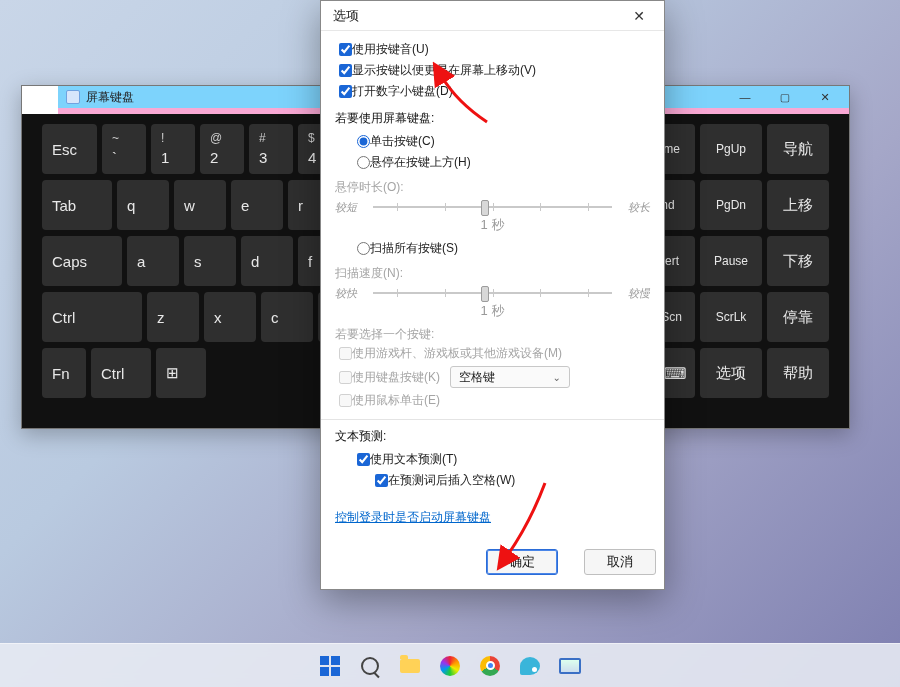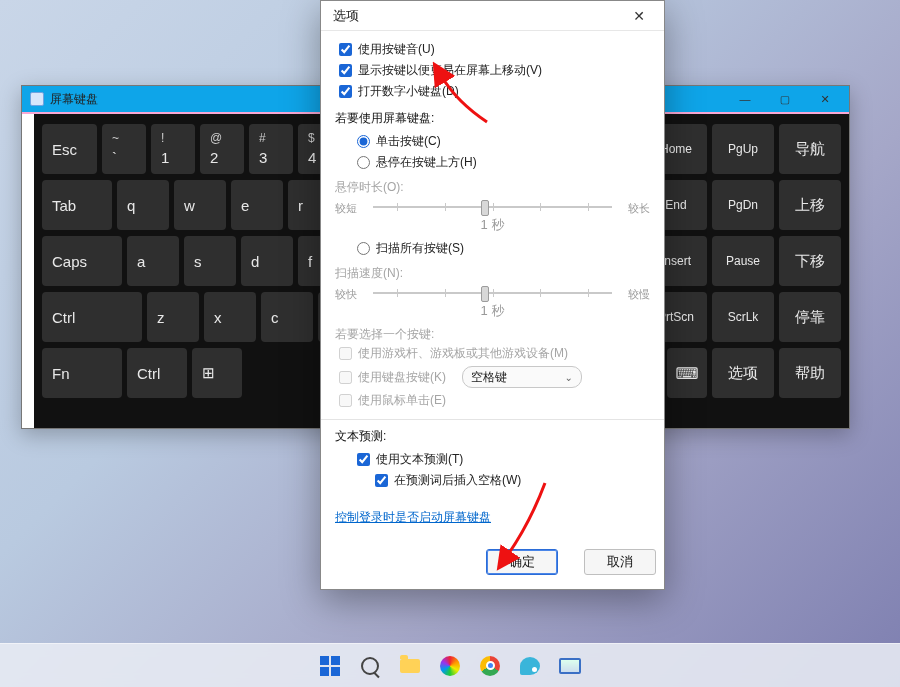--- a/index.html
+++ b/index.html
@@ -23,46 +23,46 @@
     border: 1px solid #777;
     display: flex;
     flex-direction: column;
     box-shadow: 0 6px 20px rgba(0,0,0,.25);
   }
   .kbd-titlebar {
     height: 28px;
     display: flex;
     align-items: center;
     padding: 0 4px 0 8px;
-    background: #0ea5e9;
-    border-bottom: 2px solid #f9a8d4;
+    background: #7dd3fc;
+    border-bottom: 6px solid #f9a8d4;
     font-size: 12px;
     color: #222;
+    margin-left: 36px;
   }
   .kbd-titlebar .title-icon {
     width: 14px; height: 14px; margin-right: 6px;
     background: #d7e6fb;
     border: 1px solid #6fa2e0;
     border-radius: 2px;
   }
   .kbd-titlebar .spacer { flex:1; }
   .win-ctrl {
     width: 40px; height: 22px;
     display:flex;align-items:center;justify-content:center;
     font-size:11px;color:#333; cursor:pointer;
   }
 
   .kbd-body {
     flex:1;
     background:#111;
-    padding:10px 8px 8px;
+    padding:10px 20px 8px;
     display:flex;
     flex-direction:column;
     gap:6px;
-    margin-left:12px;
   }
   .krow { display:flex; gap:5px; }
   .kcol-right { margin-left:auto; display:flex; gap:5px; }
   .key {
     background:#2f2f2f;
     color:#e8e8e8;
     border-radius:4px;
     font-size:13px;
     display:flex;
     align-items:flex-start;
@@ -76,21 +76,21 @@
   .key .sub { position:absolute; top:7px; left:10px; font-size:12px; color:#ccc; }
   .key .main { position:absolute; bottom:8px; left:10px; font-size:15px; }
   .key .single { align-self:center; margin:auto 0; font-size:15px; }
 
   .w-esc { width:55px; }
   .w-sm  { width:44px; }
   .w-md  { width:52px; }
   .w-tab { width:70px; }
   .w-caps{ width:80px; }
   .w-shift{ width:100px; }
-  .w-fn  { width:80px; }
+  .w-fn  { width:44px; }
   .w-ctrl{ width:60px; }
   .w-alt { width:60px; }
   .w-win { width:50px; }
   .w-side{ width:62px; font-size:12px; align-items:center; justify-content:center; padding:0; text-align:center; }
   .w-side.cn { font-size:15px; font-weight:400; }
 
   
   .dlg {
     position:absolute;
     left:320px;
@@ -119,54 +119,55 @@
     font-size:14px;cursor:pointer;color:#333;
   }
 
   .dlg-body {
     flex:1;
     padding:8px 14px 6px 14px;
     overflow:hidden;
   }
   .dlg-body label { cursor:default; }
   .chk-row, .rad-row {
-    display:flex; align-items:center; gap:6px; padding:2px 0 2px 4px;
+    display:flex; align-items:center; padding:2px 0 2px 4px;
     font-size:12px;
   }
   .chk-row input, .rad-row input { accent-color:#1a66d6; width:13px;height:13px; margin:0; }
   .section-head { font-size:12px; color:#111; margin:8px 0 4px 0; }
   .indent { margin-left:18px; }
   .indent2 { margin-left:36px; }
   .sub-block {
     margin:6px 0 4px;
     color:#888;
     font-size:12px;
   }
   .sub-block.disabled { color:#a5a5a5; }
   .slider-row {
-    display:flex; align-items:flex-end; gap:16px;
+    display:flex; align-items:center; gap:16px;
     font-size:11px; color:#9a9a9a;
     padding:2px 0 2px;
+    font-style:italic;
   }
   .slider-row .track {
     flex:1; height:18px; position:relative;
   }
   .slider-row .rail {
     position:absolute; left:0; right:0; top:8px; height:2px; background:#c9c9c9;
   }
   .slider-row .tick { position:absolute; top:5px; width:1px; height:8px; background:#c9c9c9; }
   .slider-row .thumb {
     position:absolute; top:2px; width:8px; height:16px;
     background:#d8d8d8; border:1px solid #9c9c9c; border-radius:2px;
   }
   .time-label { text-align:center; font-size:13px; color:#9a9a9a; margin-top:-2px; }
   .divider { border-top:1px solid #e4e4e4; margin:8px -14px; }
   .kbd-select {
     display:inline-flex; align-items:center; justify-content:space-between;
-    width:120px; height:22px; border:1px solid #c8c8c8; border-radius:10px;
+    width:120px; height:22px; border:1px solid #c8c8c8; border-radius:3px;
     padding:0 8px; font-size:12px; color:#222; background:#fafafa;
   }
   .kbd-select .caret { font-size:10px; color:#666; }
   .link { color:#0066cc; text-decoration:underline; cursor:pointer; font-size:12px; }
 
   .dlg-footer {
     display:flex; justify-content:flex-end; gap:26px;
     padding:10px 8px 14px;
     text-align:right;
   }

